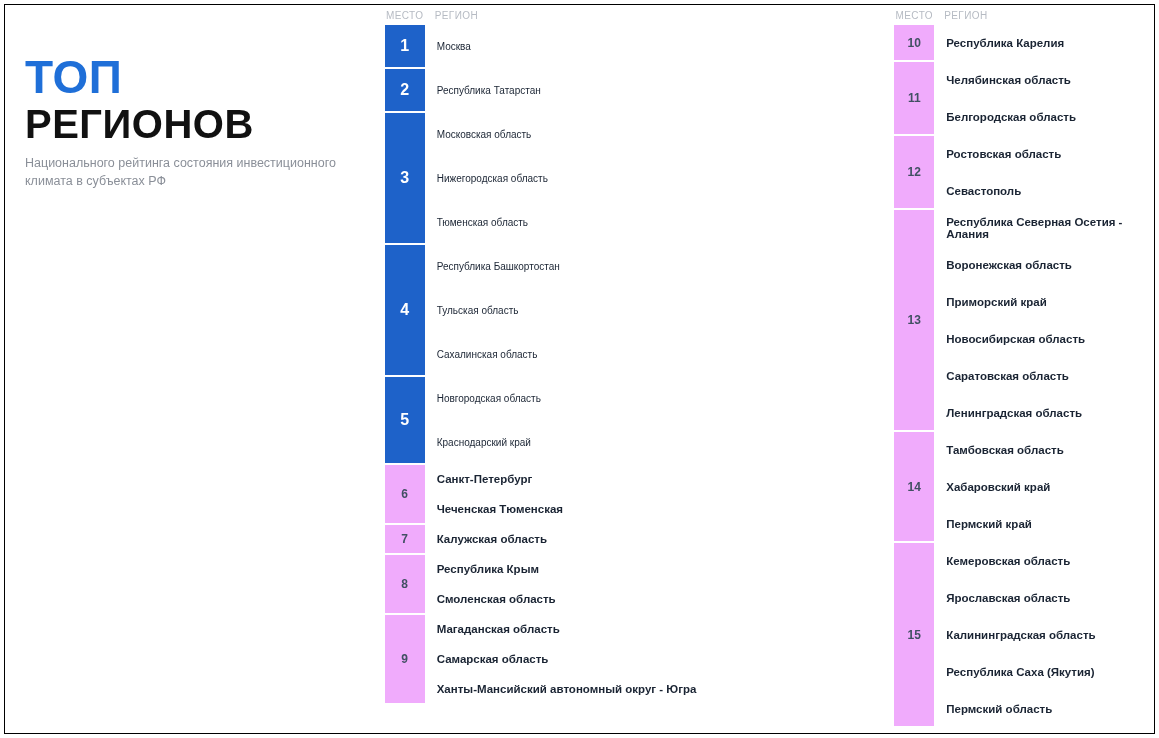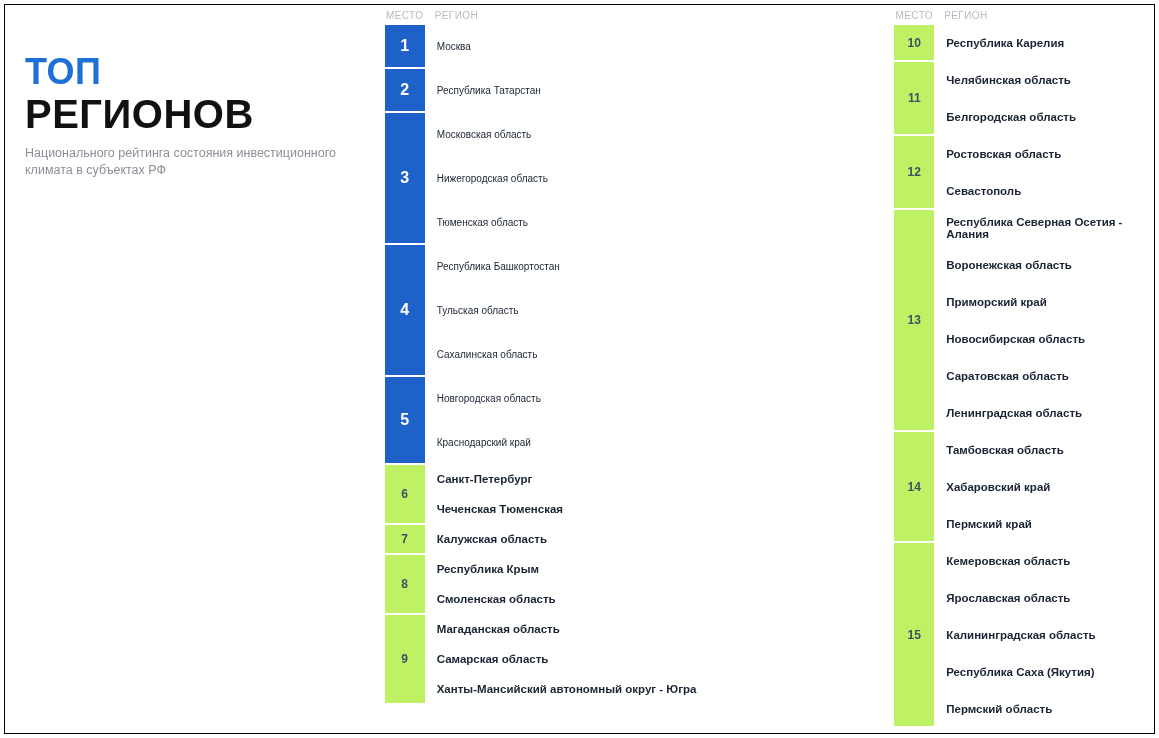--- a/index.html
+++ b/index.html
@@ -13,21 +13,21 @@
     width: 1151px;
     height: 730px;
     display: flex;
     overflow: hidden;
   }
   .left-col {
     width: 380px;
     padding: 48px 20px 20px 20px;
   }
   .title1 {
-    font-size: 36px;
+    font-size: 46px;
     font-weight: 800;
     color: #1f6fd8;
     letter-spacing: 0.5px;
     line-height: 1.05;
   }
   .title2 {
     font-size: 40px;
     font-weight: 800;
     color: #111;
     letter-spacing: 0.5px;
@@ -74,21 +74,21 @@
     align-items: center;
     justify-content: center;
     font-weight: 600;
     flex-shrink: 0;
   }
   .rank.top {
     background: #1e62c9;
     color: #fff;
   }
   .rank.rest {
-    background: #bef264;
+    background: #f0abfc;
     color: #415063;
     font-size: 12px;
   }
   .regions {
     display: flex;
     flex-direction: column;
     gap: 2px;
     flex: 1;
   }
   .region-chip {

